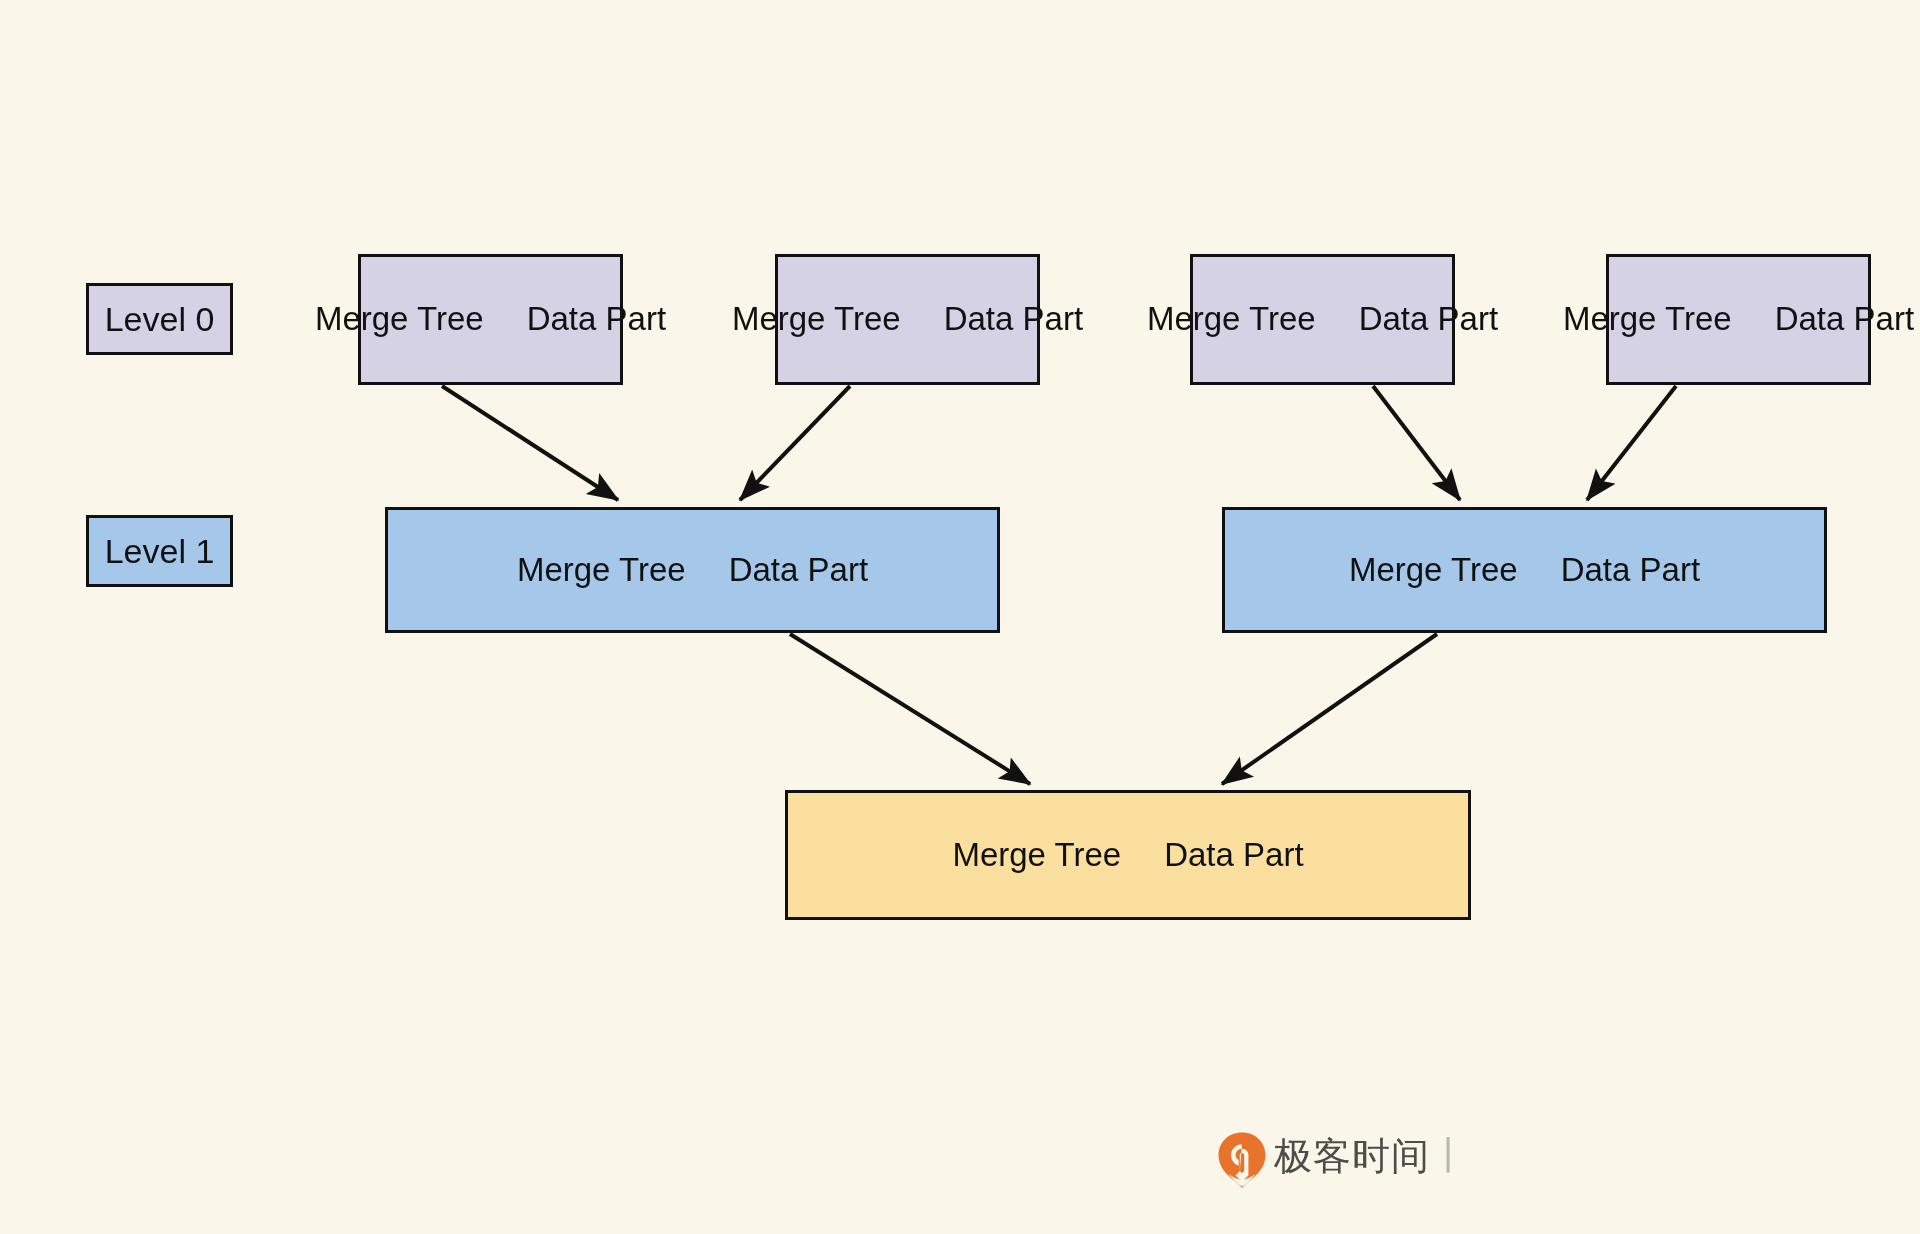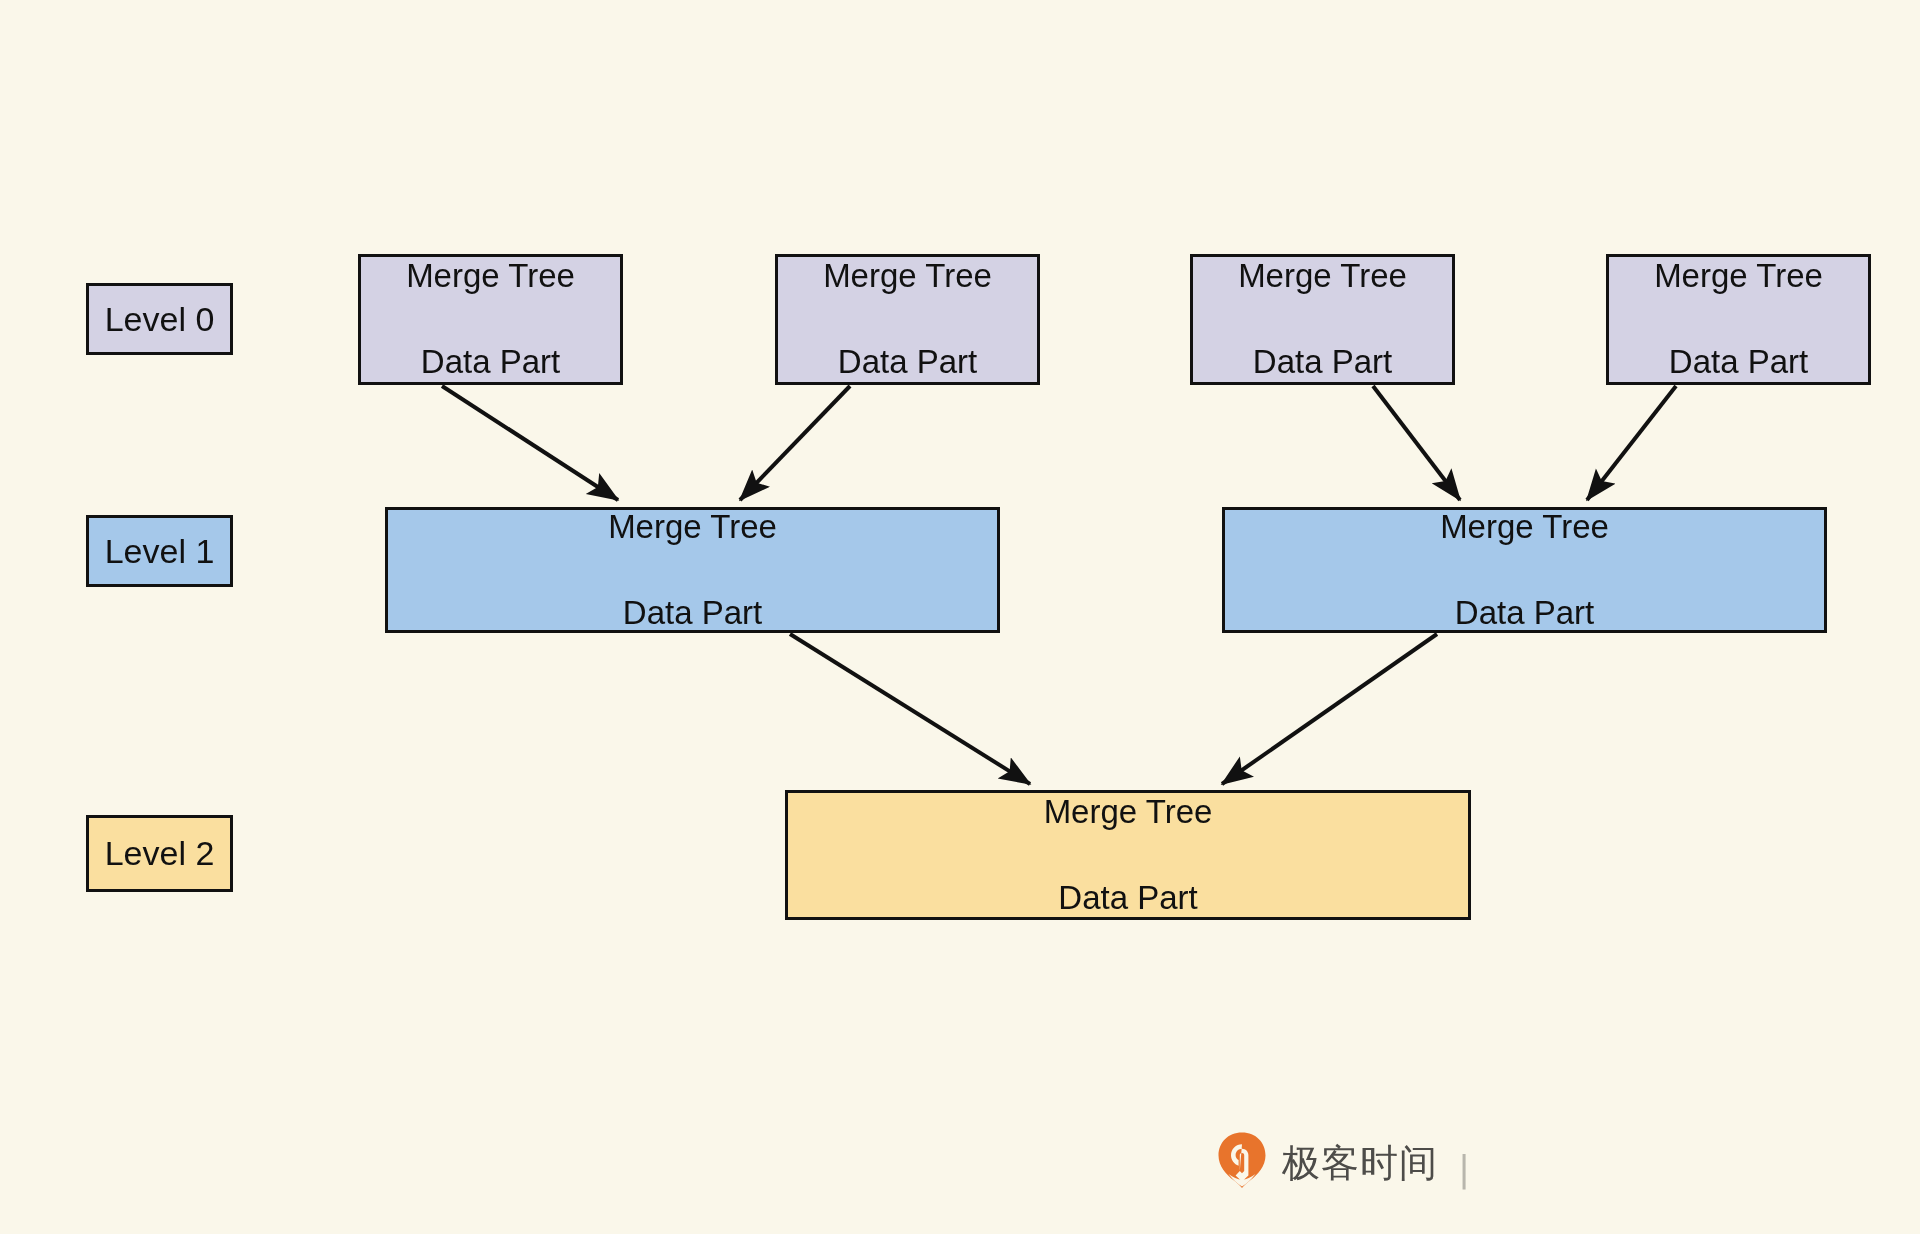--- a/index.html
+++ b/index.html
@@ -21,21 +21,20 @@
     top: 0;
     width: 1920px;
     height: 1234px;
     pointer-events: none;
   }
   .node {
     position: absolute;
     box-sizing: border-box;
     border: 3px solid #111111;
     display: flex;
-    flex-direction: column;
     align-items: center;
     justify-content: center;
     color: #111111;
     z-index: 2;
     gap: 43px;
   }
   .node .line {
     line-height: 1.30;
     white-space: nowrap;
   }
@@ -73,22 +72,22 @@
   .lbl0 { left: 86px;  top: 283px; width: 147px; height: 72px; }
   .lbl1 { left: 86px;  top: 515px; width: 147px; height: 72px; }
   .lbl2 { left: 86px;  top: 815px; width: 147px; height: 77px; }
 
   
   #watermark {
     position: absolute;
     left: 1216px;
     top: 1131px;
     display: flex;
-    align-items: flex-end;
-    gap: 14px;
+    align-items: flex-start;
+    gap: 6px;
     z-index: 3;
   }
   #watermark .wm-logo { flex: 0 0 auto; display: block; }
   #watermark .wm-brand {
     font-size: 38px;
     color: #4d4c49;
     letter-spacing: 1px;
     font-family: "DejaVu Sans", sans-serif;
   }
   #watermark .wm-sep {
@@ -127,23 +126,20 @@
     <line x1="790" y1="634" x2="1030" y2="784" stroke="#111111" stroke-width="4" marker-end="url(#arrowhead)"></line>
 
     <line x1="1437" y1="634" x2="1222" y2="784" stroke="#111111" stroke-width="4" marker-end="url(#arrowhead)"></line>
   </svg>
 
   <div class="level-label lbl0 fill-lavender">
     <span>Level 0</span>
   </div>
   <div class="level-label lbl1 fill-blue">
     <span>Level 1</span>
-  </div>
-  <div class="level-label lbl2 fill-yellow">
-    <span>Level 2</span>
   </div>
 
   <div class="node part0 p0a fill-lavender">
     <span class="line">Merge Tree</span>
     <span class="line">Data Part</span>
   </div>
   <div class="node part0 p0b fill-lavender">
     <span class="line">Merge Tree</span>
     <span class="line">Data Part</span>
   </div>

